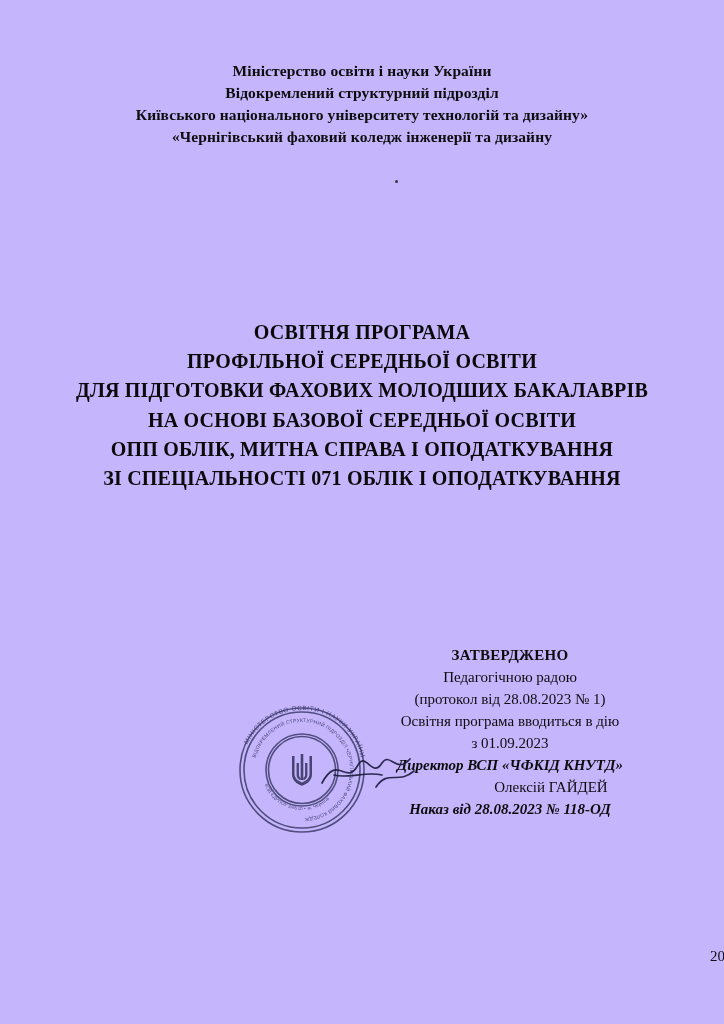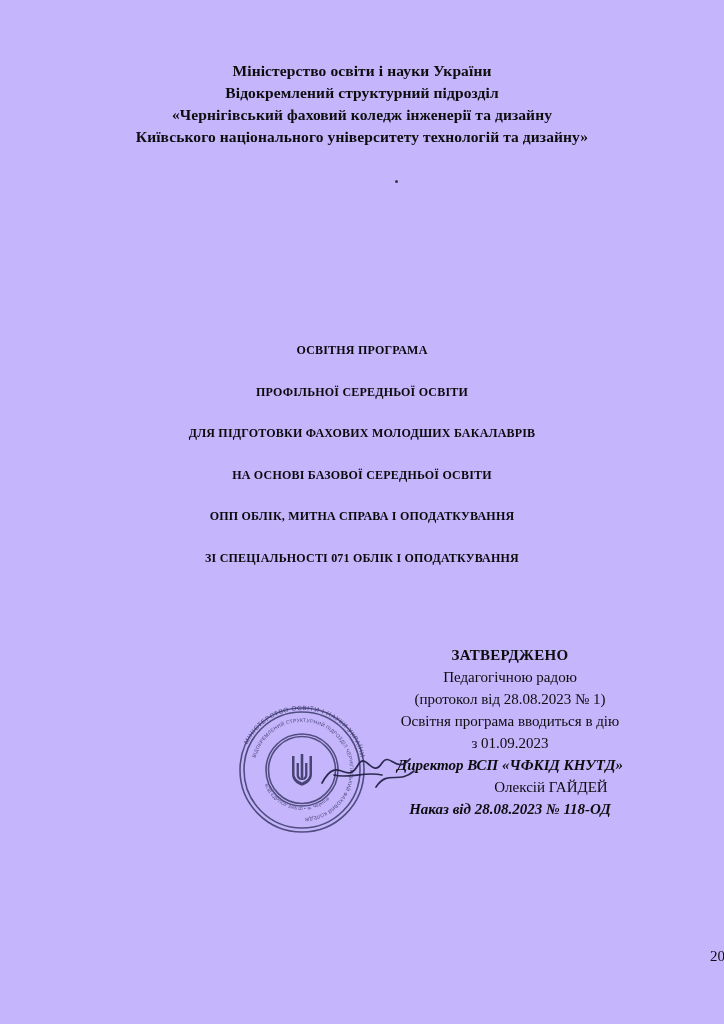--- a/index.html
+++ b/index.html
@@ -52,25 +52,24 @@
   
   .title-block {
     position: absolute;
     top: 318px;
     left: 0;
     width: 100%;
     text-align: center;
     line-height: 1.46;
   }
   .title-line {
-    font-size: 12px;
+    font-size: 20px;
     font-weight: 700;
     letter-spacing: 0.2px;
     color: #0a0a0a;
-    margin-top: 24px;
   }
 
   
   .approval-block {
     position: absolute;
     top: 644px;
     left: 330px;
     width: 360px;
     text-align: center;
     line-height: 1.47;
@@ -129,22 +128,22 @@
   }
 </style>
 </head>
 <body>
 
 <div class="page">
 
   <div class="header-block">
     <div class="header-line">Міністерство освіти і науки України</div>
     <div class="header-line">Відокремлений структурний підрозділ</div>
+    <div class="header-line">Київського національного університету технологій та дизайну»</div>
     <div class="header-line">«Чернігівський фаховий коледж інженерії та дизайну</div>
-    <div class="header-line">Київського національного університету технологій та дизайну»</div>
   </div>
 
   <div class="artifact-dot"></div>
 
   <div class="title-block">
     <div class="title-line">ОСВІТНЯ ПРОГРАМА</div>
     <div class="title-line">ПРОФІЛЬНОЇ СЕРЕДНЬОЇ ОСВІТИ</div>
     <div class="title-line">ДЛЯ ПІДГОТОВКИ ФАХОВИХ МОЛОДШИХ БАКАЛАВРІВ</div>
     <div class="title-line">НА ОСНОВІ БАЗОВОЇ СЕРЕДНЬОЇ ОСВІТИ</div>
     <div class="title-line">ОПП ОБЛІК, МИТНА СПРАВА І ОПОДАТКУВАННЯ</div>

